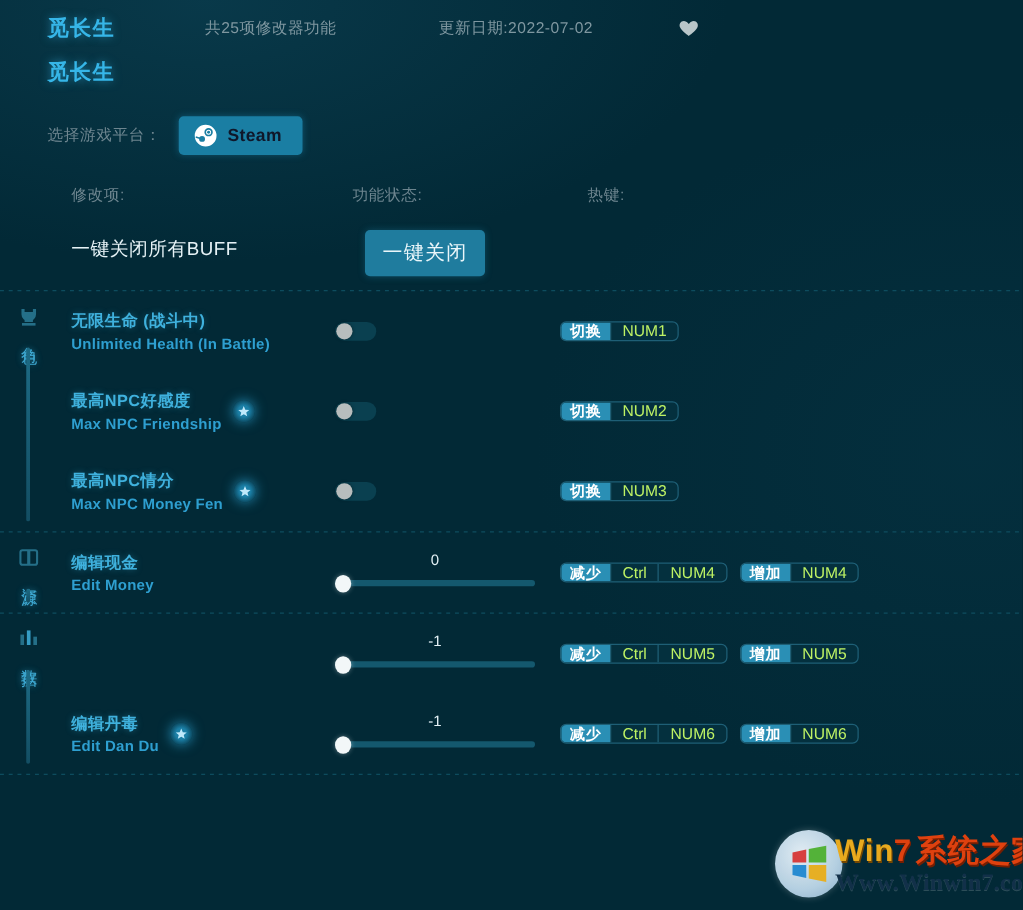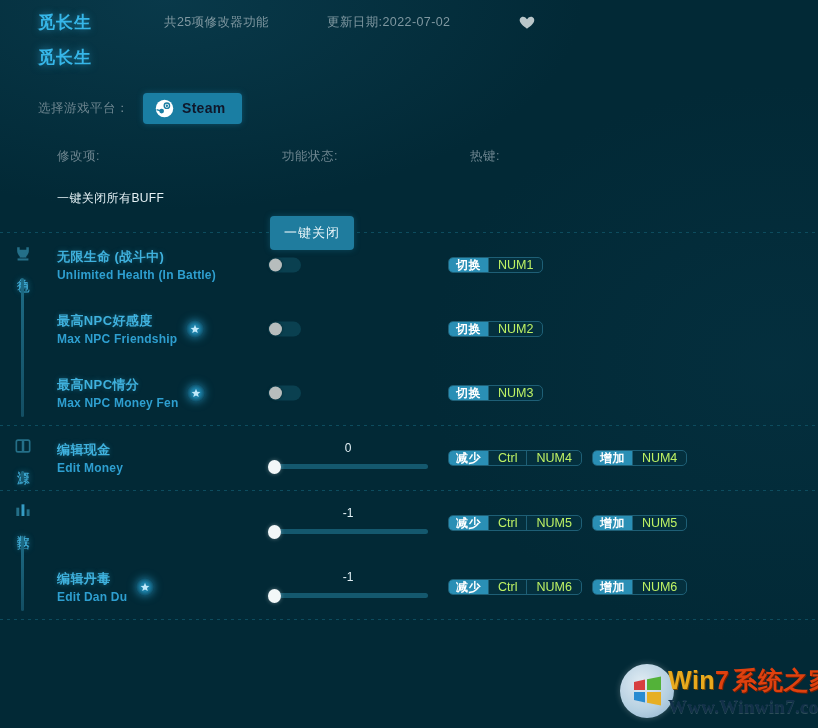--- a/index.html
+++ b/index.html
@@ -42,21 +42,21 @@
     text-shadow: 0 0 7px rgba(54,182,232,0.55);
     min-width: 88px;
   }
   .header-meta {
     font-size: 12.5px;
     color: #7f97a0;
     letter-spacing: 0.4px;
     white-space: nowrap;
   }
   .meta-count { margin-left: 38px; }
-  .meta-date  { margin-left: 58px; }
+  .meta-date  { margin-left: 82px; }
   .heart-icon {
     margin-left: 68px;
     width: 18px;
     height: 18px;
     display: inline-block;
     cursor: pointer;
   }
   .heart-icon svg { display: block; }
 
   .title-second {
@@ -118,38 +118,37 @@
 
   
   .onekey-row {
     position: relative;
     height: 56px;
   }
   .onekey-label {
     position: absolute;
     left: 57px;
     top: 14px;
-    font-size: 12px;
+    font-size: 15px;
     color: #e6f2f6;
     letter-spacing: 0.4px;
   }
   .onekey-btn {
     position: absolute;
-    left: 270px;
+    left: 292px;
     top: 8px;
     background: #1f7c9e;
     border: none;
     border-radius: 4px;
     color: #eaf6fa;
-    font-size: 13px;
+    font-size: 16px;
     letter-spacing: 1px;
     padding: 8px 14px;
     cursor: pointer;
     box-shadow: 0 0 6px rgba(31,124,158,0.4);
-    margin-top: 32px;
   }
 
   
   .divider {
     height: 1px;
     margin: 0;
     background-image: linear-gradient(to right, #0d4c5e 50%, rgba(0,0,0,0) 0%);
     background-size: 7px 1px;
     background-repeat: repeat-x;
     background-position: 0 0;

